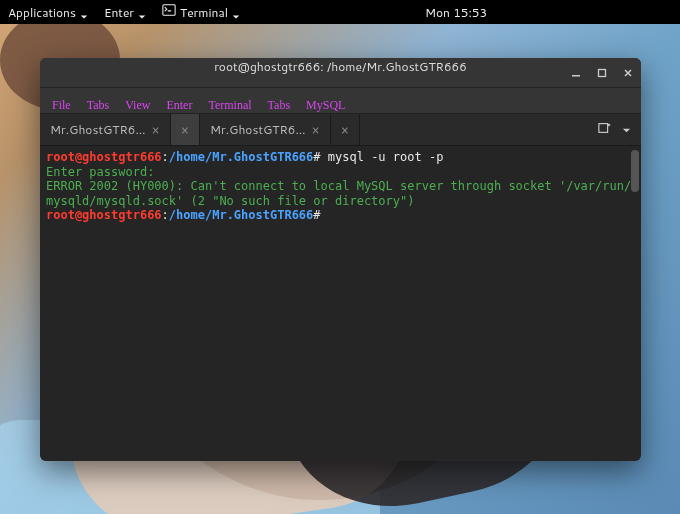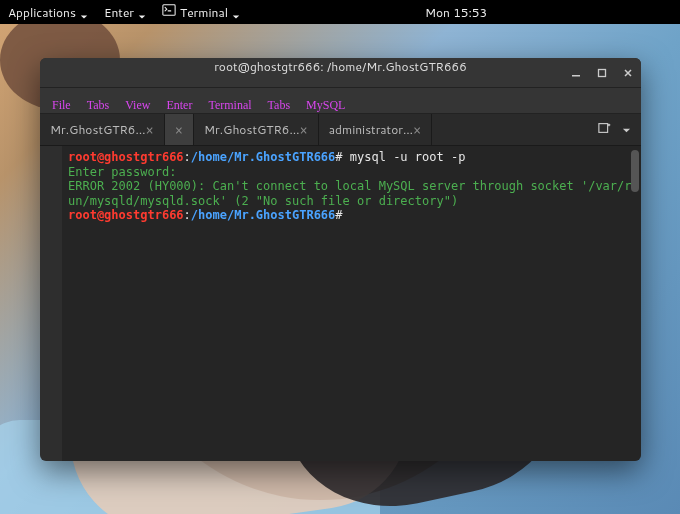--- a/index.html
+++ b/index.html
@@ -98,20 +98,21 @@
     .tabbar {
       height: 32px;
       background: #2a2a2a;
       display: flex;
       align-items: stretch;
       border-bottom: 1px solid #1a1a1a;
     }
     .tab {
       display: flex;
       align-items: center;
+      gap: 6px;
       padding: 0 10px;
       color: #bbb;
       font-size: 12px;
       max-width: 135px;
       border-right: 1px solid #1a1a1a;
       cursor: pointer;
       justify-content: center;
     }
     .tab.active {
       background: #3e3e3e;
@@ -134,21 +135,20 @@
       flex: 1;
       background: rgba(20,20,20,0.35);
       padding: 4px 6px;
       font-family: "DejaVu Sans Mono", "Liberation Mono", monospace;
       font-size: 12px;
       line-height: 14.5px;
       color: #ddd;
       white-space: pre-wrap;
       word-break: break-all;
       position: relative;
-      margin-left: 22px;
     }
     .c-red { color: #ff3b30; font-weight: bold; }
     .c-blue { color: #4aa3ff; font-weight: bold; }
     .c-white { color: #e6e6e6; }
     .c-green { color: #4caf50; }
     .scrollbar {
       position: absolute;
       right: 2px;
       top: 4px;
       width: 8px;
@@ -237,21 +237,20 @@
       <span class="close">×</span>
     </div>
     <div class="tab active">
       <span class="close">×</span>
     </div>
     <div class="tab">
       <span class="label">Mr.GhostGTR6…</span>
       <span class="close">×</span>
     </div>
     <div class="tab">
-      <span class="label">administrator…</span>
       <span class="close">×</span>
     </div>
     <div class="tab-actions">
       <span><svg viewBox="0 0 16 16">
             <rect x="1" y="3" width="10" height="10" fill="none" stroke="#ccc" stroke-width="1.3"></rect>
             <path d="M12.5 3v3M11 4.5h3" stroke="#ccc" stroke-width="1.3"></path>
           </svg></span>
       <span class="dd"><svg viewBox="0 0 10 10">
             <path d="M1 3l4 4 4-4z"></path>
           </svg></span>

